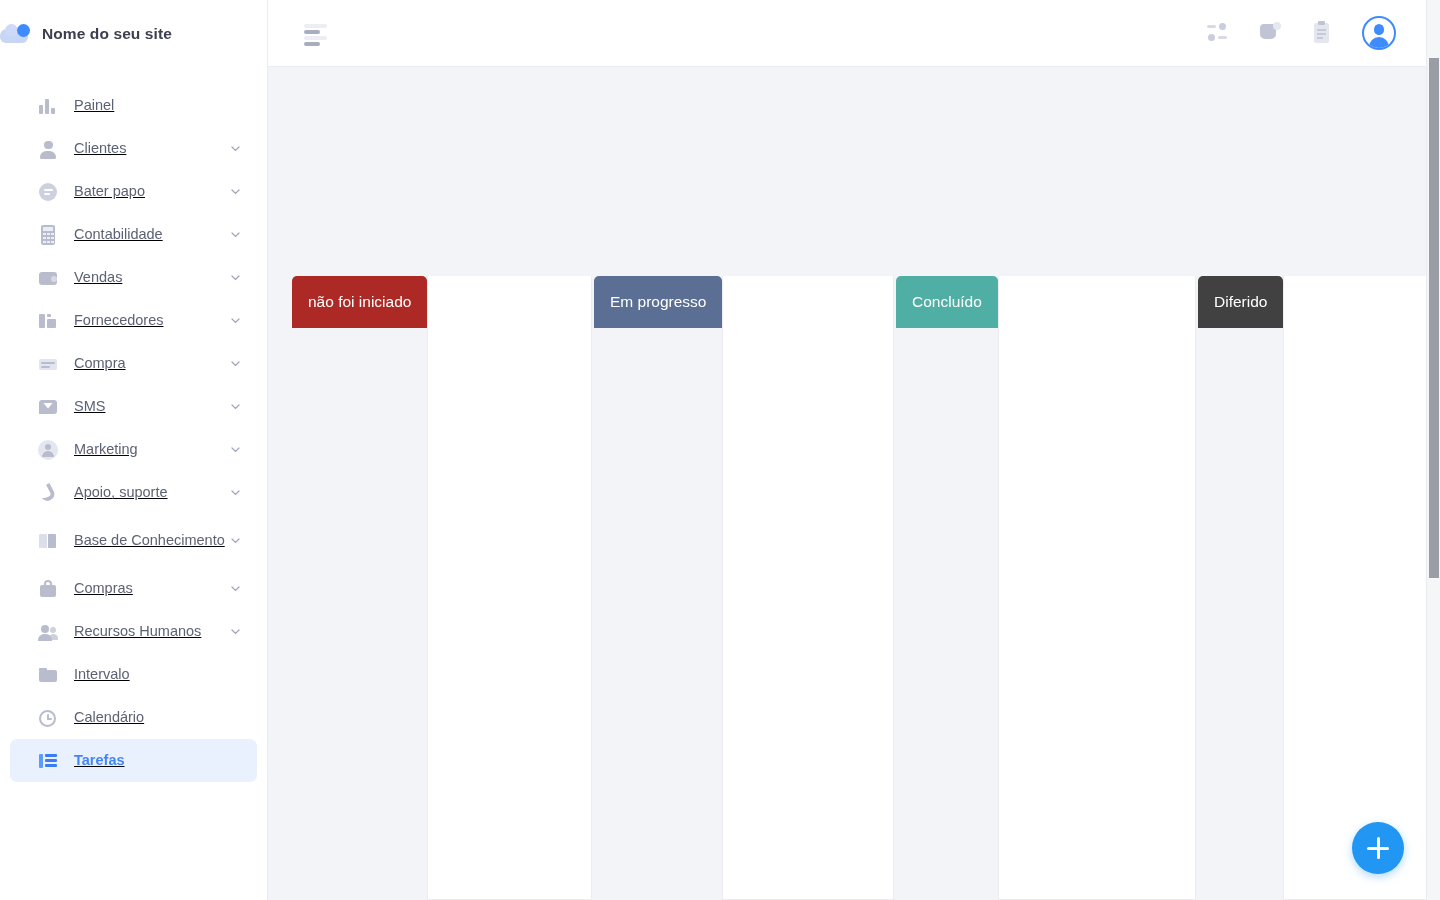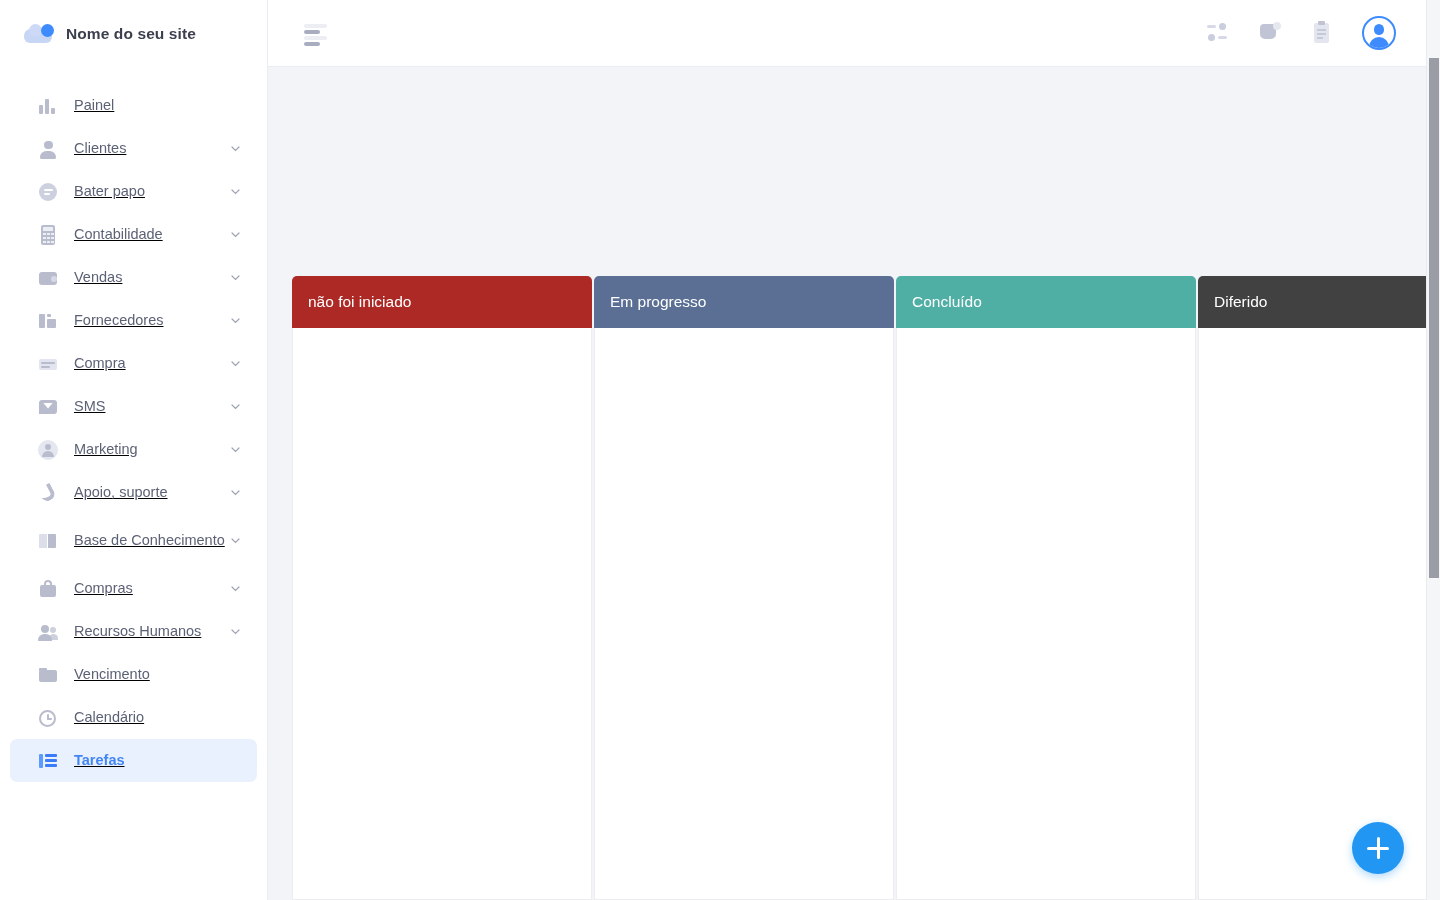--- a/index.html
+++ b/index.html
@@ -15,21 +15,21 @@
   
   #sidebar {
     width: 268px; height: 900px; flex: 0 0 268px;
     background: #ffffff;
     border-right: 1px solid #e9ecf2;
     overflow: hidden;
     position: relative;
   }
   .brand {
     height: 67px; display: flex; align-items: center;
-    padding-left: 24px; gap: 10px;
+    gap: 10px;
   }
   .brand-title {
     font-size: 15.5px; font-weight: bold; color: #3b3f4e;
     letter-spacing: .1px;
   }
   .cloud-icon { width: 32px; height: 24px; position: relative; flex: 0 0 32px; }
   .cloud-icon .c-body {
     position: absolute; left: 0; bottom: 3px; width: 28px; height: 14px;
     background: #c7d6f5; border-radius: 10px 12px 9px 9px;
   }
@@ -196,21 +196,21 @@
     margin-top: 17px;
     background: #1f2232; color: #fff; border: none; border-radius: 5px;
     height: 36px; padding: 0 20px; font-size: 13.5px; cursor: pointer;
     font-family: "Liberation Sans", sans-serif;
   }
 
   .board {
     position: absolute; left: 24px; right: 0; top: 209px; bottom: 0;
     display: flex; gap: 2px; overflow: hidden;
   }
-  .col { width: 300px; flex: 0 0 300px; display: flex; flex-direction: column; }
+  .col { width: 300px; flex: 0 0 300px; display: flex; }
   .col-head {
     height: 52px; border-radius: 5px 5px 0 0;
     display: flex; align-items: center; padding: 0 16px;
     color: #fff; font-size: 15.5px;
   }
   .col-body {
     flex: 1 1 auto; background: #fff;
     border-left: 1px solid #ececf1; border-right: 1px solid #ececf1;
     border-bottom: 1px solid #ececf1;
   }
@@ -429,21 +429,21 @@
               <path d="M3 5 L6.5 8.5 L10 5" fill="none" stroke="#8d93a8" stroke-width="1.2" stroke-linecap="round"></path>
             </svg>
         </span>
       </div>
 
       <div class="nav-item">
         <span class="ico ic ic-folder">
           <span class="tab"></span>
             <span class="bg"></span>
         </span>
-        <span class="label">Vencimento</span>
+        <span class="label">Intervalo</span>
       </div>
 
       <div class="nav-item">
         <span class="ico ic ic-clock">
           <span class="ring"></span>
             <span class="hand1"></span>
             <span class="hand2"></span>
         </span>
         <span class="label">Calendário</span>
       </div>

